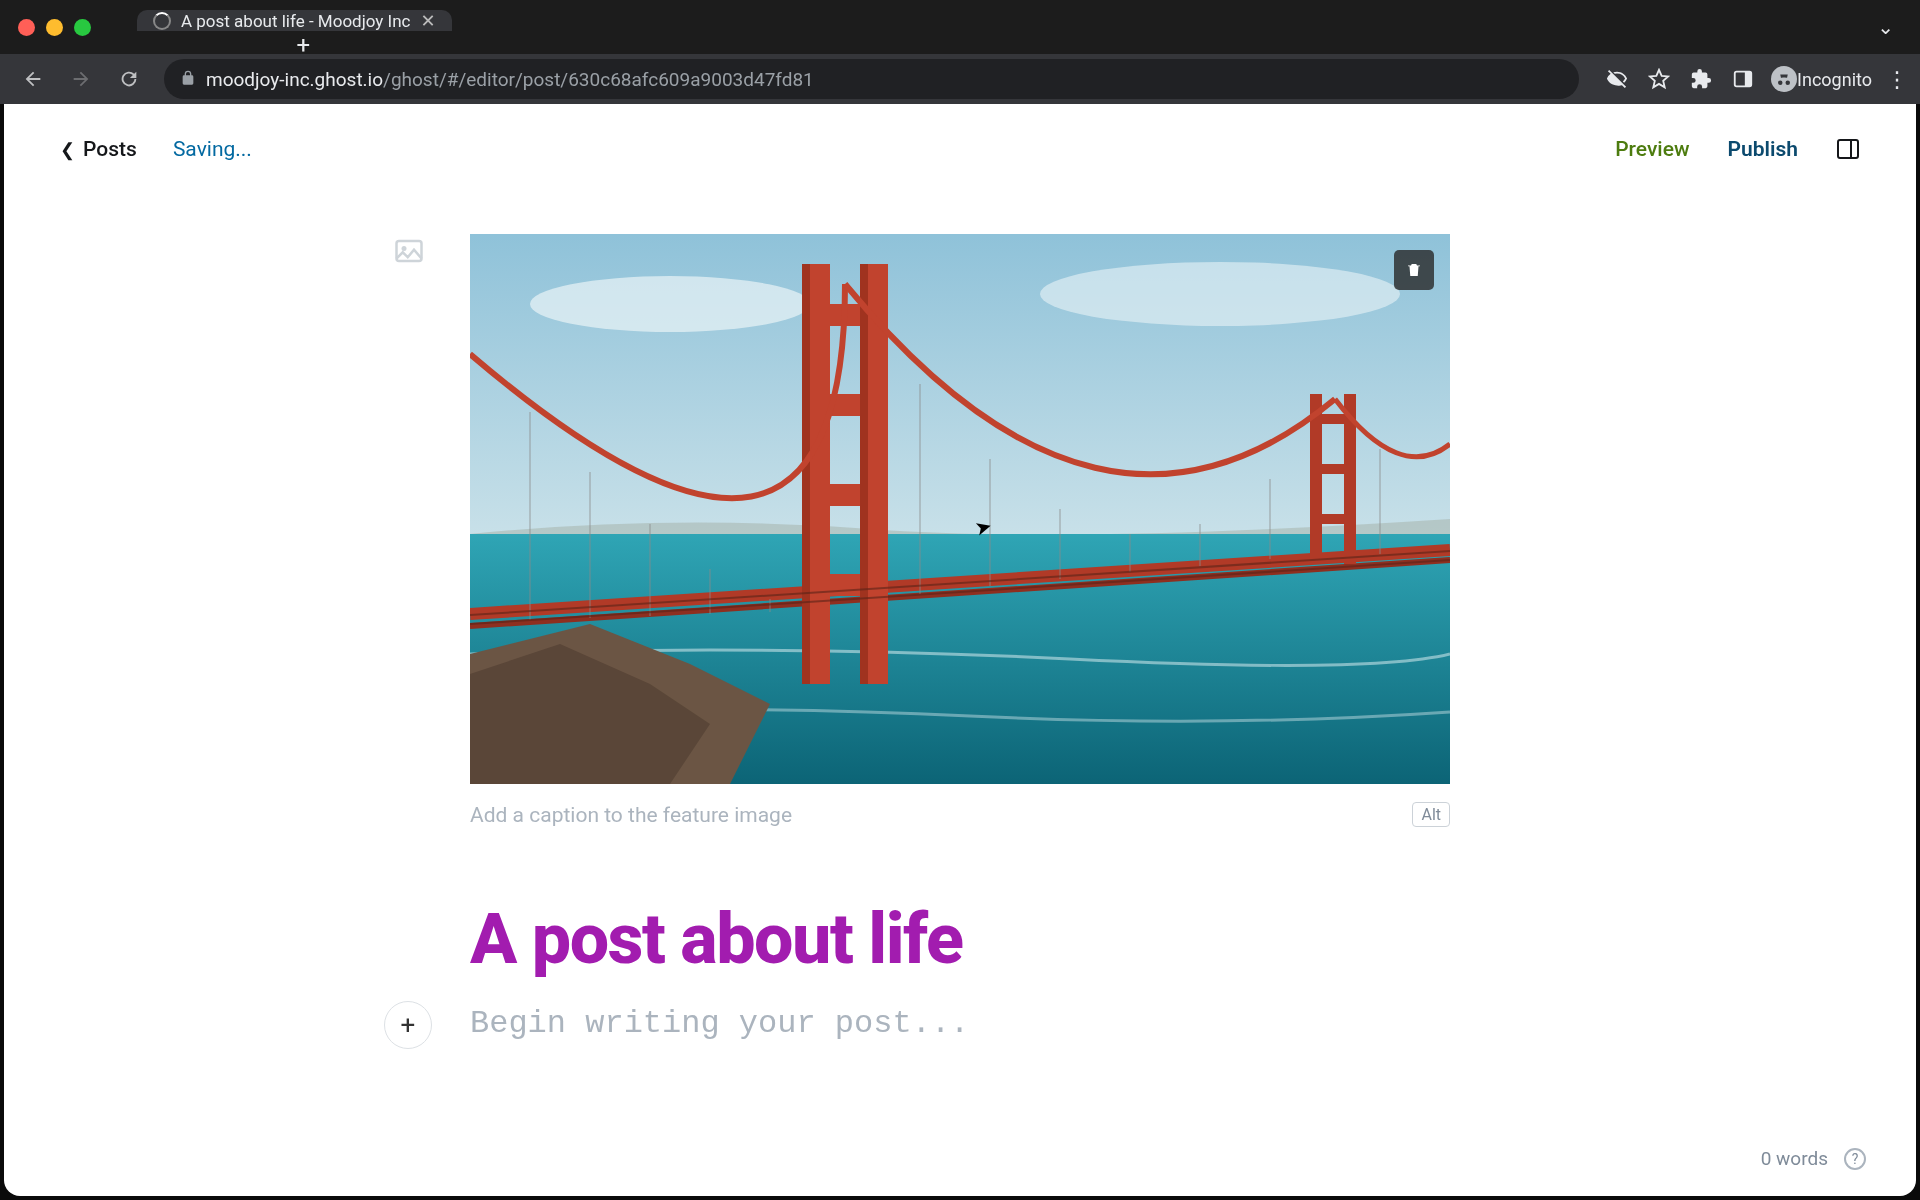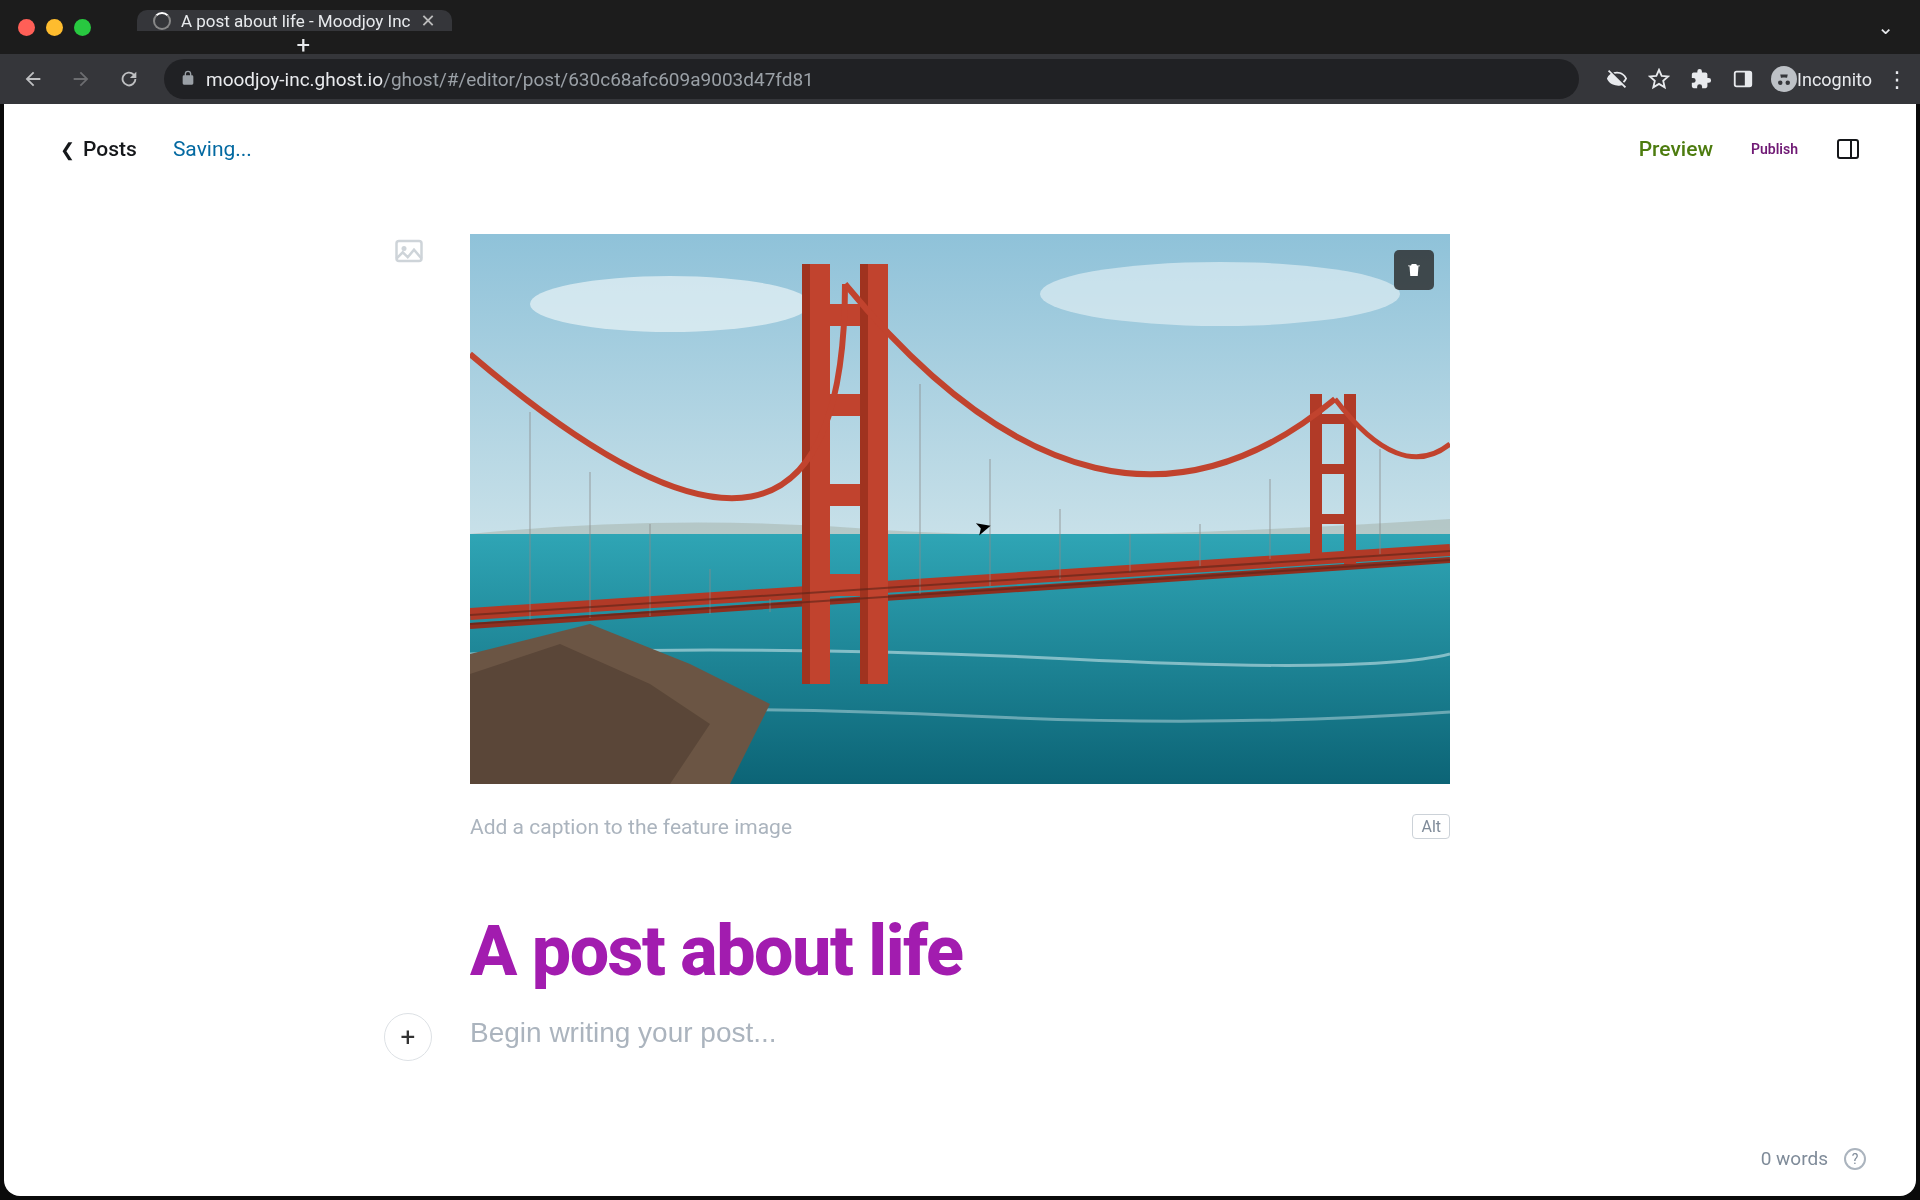--- a/index.html
+++ b/index.html
@@ -211,22 +211,22 @@
       align-items: center;
       gap: 38px;
     }
     .preview-btn {
       color: #4d7c0f;
       font-size: 21px;
       font-weight: 500;
       cursor: pointer;
     }
     .publish-btn {
-      color: #701a75;
-      font-size: 14px;
+      color: #0c4a6e;
+      font-size: 21px;
       font-weight: 600;
       cursor: pointer;
     }
     .settings-toggle {
       width: 24px;
       height: 24px;
       cursor: pointer;
       color: #15171a;
     }
 
@@ -278,21 +278,21 @@
     
     .bridge-svg {
       width: 100%;
       height: 100%;
       display: block;
     }
 
     .caption-row {
       display: flex;
       align-items: center;
-      margin-top: 30px;
+      margin-top: 18px;
     }
     .caption-input {
       flex: 1;
       border: none;
       outline: none;
       font-size: 21px;
       color: #abb4be;
       font-family: inherit;
     }
     .caption-input::placeholder { color: #abb4be; }
@@ -334,23 +334,23 @@
       align-items: center;
       justify-content: center;
       color: #333;
       font-size: 26px;
       cursor: pointer;
       background: #fff;
     }
     .body-placeholder {
       border: none;
       outline: none;
-      font-size: 28px;
+      font-size: 32px;
       color: #abb4be;
-      font-family: Liberation Sans, sans-serif;
+      font-family: Liberation Mono, monospace;
       width: 100%;
     }
     .body-placeholder::placeholder { color: #abb4be; }
 
     .footer-status {
       position: absolute;
       bottom: 26px;
       right: 50px;
       display: flex;
       align-items: center;

